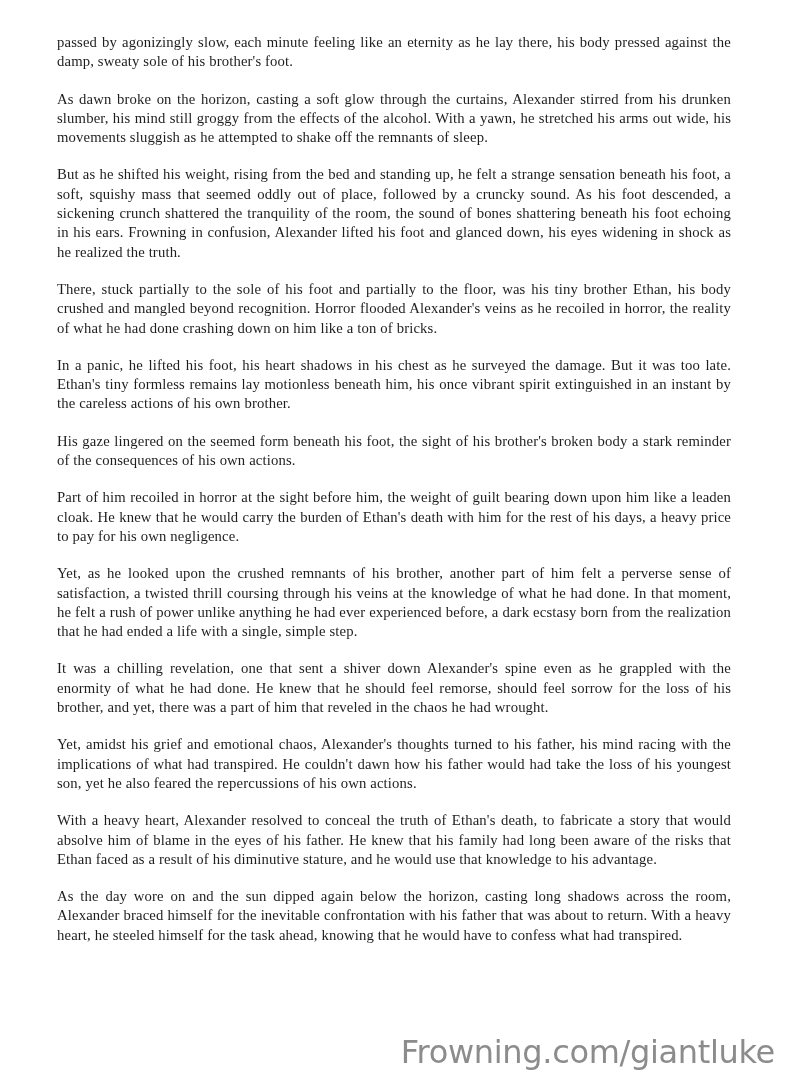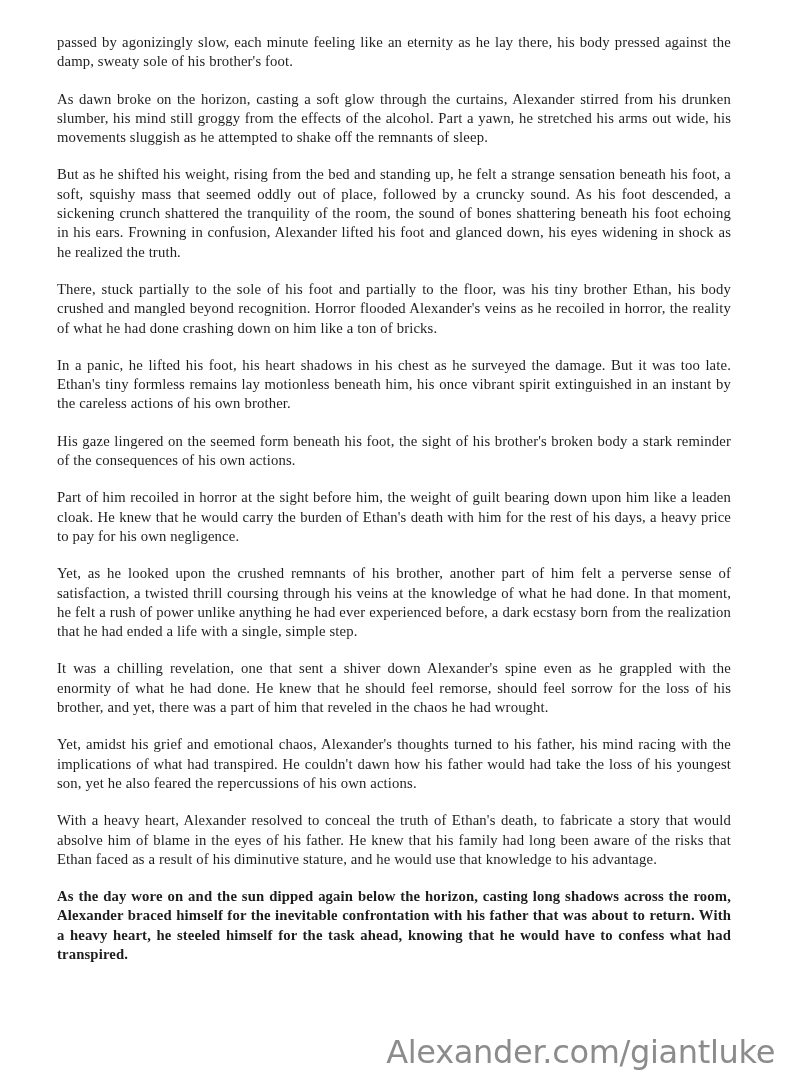--- a/index.html
+++ b/index.html
@@ -35,21 +35,20 @@
     font-size: 14.7px;
     line-height: 19.3px;
     color: #1d1d1d;
     text-align: justify;
     text-justify: inter-word;
     font-family: "Liberation Serif", "DejaVu Serif", serif;
     letter-spacing: 0.01em;
   }
   .story-paragraph:last-child {
     margin-bottom: 0;
-    font-weight: bold;
   }
   .watermark {
     position: absolute;
     left: 0;
     right: 12px;
     bottom: 8px;
     text-align: right;
     font-family: "DejaVu Sans", "Liberation Sans", sans-serif;
     font-size: 32px;
     font-weight: 400;
@@ -60,28 +59,28 @@
     user-select: none;
   }
 </style>
 </head>
 <body>
 
 <div class="page">
 
   <div class="text-column">
     <p class="story-paragraph">passed by agonizingly slow, each minute feeling like an eternity as he lay there, his body pressed against the damp, sweaty sole of his brother's foot.</p>
-    <p class="story-paragraph">As dawn broke on the horizon, casting a soft glow through the curtains, Alexander stirred from his drunken slumber, his mind still groggy from the effects of the alcohol. Part a yawn, he stretched his arms out wide, his movements sluggish as he attempted to shake off the remnants of sleep.</p>
+    <p class="story-paragraph">As dawn broke on the horizon, casting a soft glow through the curtains, Alexander stirred from his drunken slumber, his mind still groggy from the effects of the alcohol. With a yawn, he stretched his arms out wide, his movements sluggish as he attempted to shake off the remnants of sleep.</p>
     <p class="story-paragraph">But as he shifted his weight, rising from the bed and standing up, he felt a strange sensation beneath his foot, a soft, squishy mass that seemed oddly out of place, followed by a cruncky sound. As his foot descended, a sickening crunch shattered the tranquility of the room, the sound of bones shattering beneath his foot echoing in his ears. Frowning in confusion, Alexander lifted his foot and glanced down, his eyes widening in shock as he realized the truth.</p>
     <p class="story-paragraph">There, stuck partially to the sole of his foot and partially to the floor, was his tiny brother Ethan, his body crushed and mangled beyond recognition. Horror flooded Alexander's veins as he recoiled in horror, the reality of what he had done crashing down on him like a ton of bricks.</p>
     <p class="story-paragraph">In a panic, he lifted his foot, his heart shadows in his chest as he surveyed the damage. But it was too late. Ethan's tiny formless remains lay motionless beneath him, his once vibrant spirit extinguished in an instant by the careless actions of his own brother.</p>
     <p class="story-paragraph">His gaze lingered on the seemed form beneath his foot, the sight of his brother's broken body a stark reminder of the consequences of his own actions.</p>
     <p class="story-paragraph">Part of him recoiled in horror at the sight before him, the weight of guilt bearing down upon him like a leaden cloak. He knew that he would carry the burden of Ethan's death with him for the rest of his days, a heavy price to pay for his own negligence.</p>
     <p class="story-paragraph">Yet, as he looked upon the crushed remnants of his brother, another part of him felt a perverse sense of satisfaction, a twisted thrill coursing through his veins at the knowledge of what he had done. In that moment, he felt a rush of power unlike anything he had ever experienced before, a dark ecstasy born from the realization that he had ended a life with a single, simple step.</p>
     <p class="story-paragraph">It was a chilling revelation, one that sent a shiver down Alexander's spine even as he grappled with the enormity of what he had done. He knew that he should feel remorse, should feel sorrow for the loss of his brother, and yet, there was a part of him that reveled in the chaos he had wrought.</p>
     <p class="story-paragraph">Yet, amidst his grief and emotional chaos, Alexander's thoughts turned to his father, his mind racing with the implications of what had transpired. He couldn't dawn how his father would had take the loss of his youngest son, yet he also feared the repercussions of his own actions.</p>
     <p class="story-paragraph">With a heavy heart, Alexander resolved to conceal the truth of Ethan's death, to fabricate a story that would absolve him of blame in the eyes of his father. He knew that his family had long been aware of the risks that Ethan faced as a result of his diminutive stature, and he would use that knowledge to his advantage.</p>
     <p class="story-paragraph">As the day wore on and the sun dipped again below the horizon, casting long shadows across the room, Alexander braced himself for the inevitable confrontation with his father that was about to return. With a heavy heart, he steeled himself for the task ahead, knowing that he would have to confess what had transpired.</p>
   </div>
 
-  <div class="watermark">Alexander.com/giantluke</div>
+  <div class="watermark">Frowning.com/giantluke</div>
 
 </div>
 
 </body></html>

